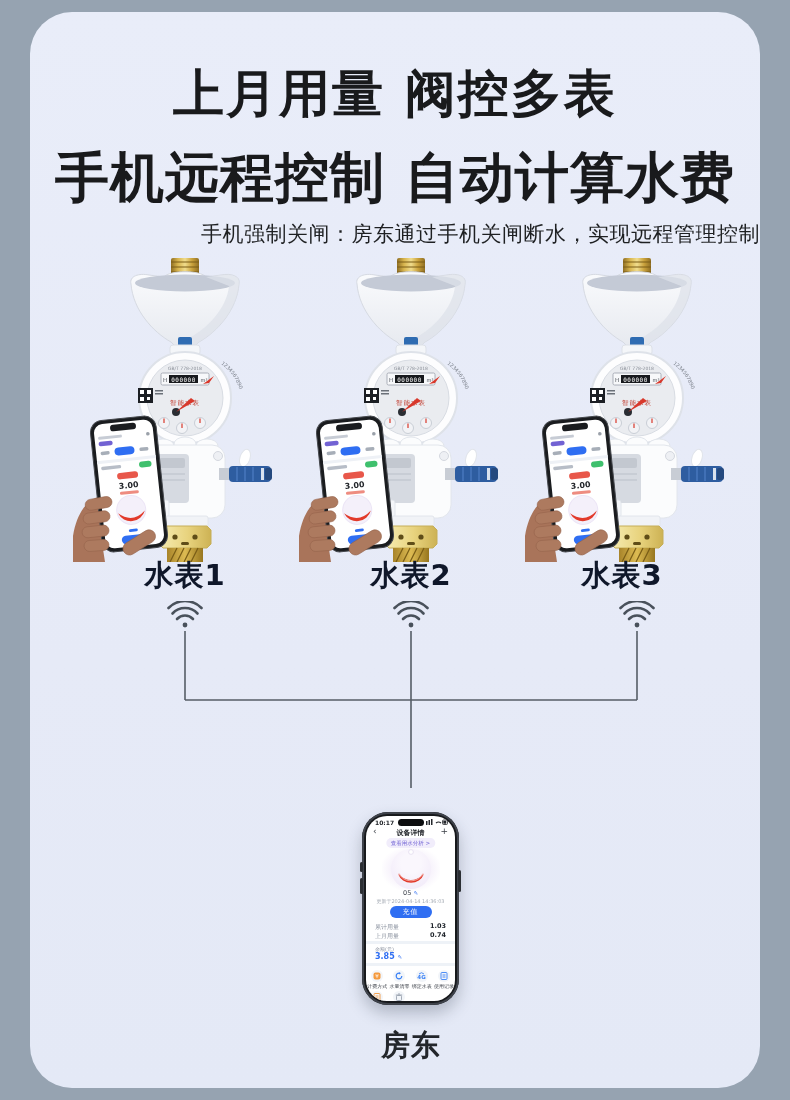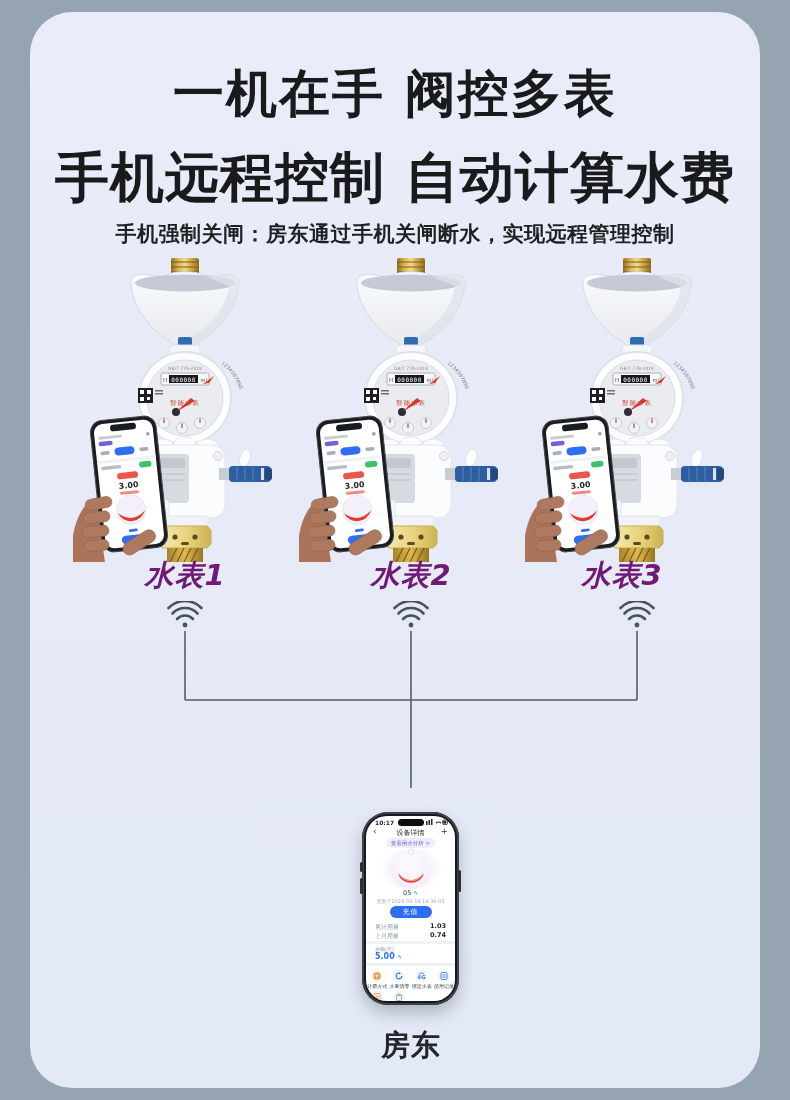--- a/index.html
+++ b/index.html
@@ -3,27 +3,27 @@
 <meta charset="utf-8">
 <style>
   * { margin:0; padding:0; box-sizing:border-box; }
   html,body { width:790px; height:1100px; }
   body { background:#96a3b1; font-family:"DejaVu Sans","Liberation Sans",sans-serif; position:relative; overflow:hidden; }
   .card { position:absolute; left:30px; top:12px; width:730px; height:1076px; background:linear-gradient(180deg,#e9edf9 0%,#e6eaf7 60%,#e4e9f6 100%); border-radius:42px; }
 
   .title { position:absolute; width:730px; left:30px; text-align:center; font-weight:bold; color:#191a1c; }
   .t1 { top:60px; font-size:51px; letter-spacing:2px; }
   .t2 { top:142px; font-size:54px; letter-spacing:1px; }
-  .subtitle { position:absolute; left:30px; top:220px; width:730px; text-align:center; font-size:21px; color:#1e2022; letter-spacing:.5px;font-weight:bold; }
+  .subtitle { position:absolute; left:30px; top:220px; width:730px; text-align:right; font-size:21px; color:#1e2022; letter-spacing:.5px; }
 
   .meter-col { position:absolute; top:252px; width:232px; height:310px; }
   .meter-col svg.meter { width:232px; height:310px; display:block; }
   .m1 { left:69px; } .m2 { left:295px; } .m3 { left:521px; }
 
-  .meter-label { position:absolute; top:556px; width:232px; text-align:center; font-size:29px; font-weight:bold; color:#701a75; letter-spacing:1px;font-style:italic; }
+  .meter-label { position:absolute; top:556px; width:232px; text-align:center; font-size:29px; font-weight:bold; color:#0f172a; letter-spacing:1px; }
   .l1 { left:69px; } .l2 { left:295px; } .l3 { left:506px; }
 
   .wifi { position:absolute; top:601px; width:36px; height:28px; }
   .w1 { left:167px; } .w2 { left:393px; } .w3 { left:619px; }
 
   .connector { position:absolute; left:0; top:0; width:790px; height:1100px; pointer-events:none; }
 
   
   .phone { position:absolute; left:362px; top:812px; width:97px; height:193px; background:#17191c; border-radius:26px;
            box-shadow:0 8px 16px rgba(40,50,70,.28), inset 0 0 0 2px #3e424a; }
@@ -31,21 +31,21 @@
   .sb-l1 { left:-2px; top:50px; width:3px; height:10px; }
   .sb-l2 { left:-2px; top:66px; width:3px; height:16px; }
   .sb-r1 { right:-2px; top:58px; width:3px; height:22px; }
   .screen { position:absolute; left:4px; top:4px; right:4px; bottom:4px; background:#fff; border-radius:21px; overflow:hidden; }
   .island { position:absolute; left:50%; top:3px; transform:translateX(-50%); width:26px; height:7px; background:#0c0d0f; border-radius:4px; }
   .statusbar { position:absolute; left:0; top:2px; width:100%; height:9px; }
   .st-time { position:absolute; left:9px; top:1px; font-size:6px; font-weight:bold; color:#24272c; }
   .st-icons { position:absolute; right:7px; top:1px; }
   .navbar { position:absolute; left:0; top:11px; width:100%; height:10px; }
   .nav-back { position:absolute; left:7px; top:0; font-size:9px; color:#3a3f46; line-height:9px; }
-  .nav-title { position:absolute; left:0; width:100%; text-align:center; top:1px; font-size:7px; font-weight:normal; color:#23262b; }
+  .nav-title { position:absolute; left:0; width:100%; text-align:center; top:1px; font-size:7px; font-weight:bold; color:#23262b; }
   .nav-add { position:absolute; right:7px; top:0; font-size:9px; color:#3a3f46; line-height:9px; }
   .banner { position:absolute; left:50%; top:22px; transform:translateX(-50%); font-size:5.5px; color:#7668d6; background:#f1edfb; padding:1.5px 5px; border-radius:5px; white-space:nowrap; }
   .gauge-wrap { position:absolute; left:50%; top:31px; transform:translateX(-50%); width:58px; height:44px;
                 background:radial-gradient(ellipse at center,#f2ebfa 0%, #f6f1fb 45%, rgba(246,241,251,0) 75%); display:flex; align-items:center; justify-content:center; }
   .gauge { width:40px; height:40px; border-radius:50%; background:radial-gradient(circle at 50% 35%,#faf7fd 30%,#efe7f8 100%); position:relative; }
   .gauge svg { position:absolute; left:0; top:0; }
   .dev-name { position:absolute; left:0; top:73px; width:100%; text-align:center; font-size:6.5px; color:#3c424b; }
   .dev-name .pencil { color:#2f6ef2; font-size:5.5px; }
   .updated { position:absolute; left:0; top:82px; width:100%; text-align:center; font-size:5px; color:#a7adb6; }
   .recharge { position:absolute; left:50%; top:90px; transform:translateX(-50%); width:42px; height:12px; background:#2f6ef2; border-radius:6.5px; color:#fff; font-size:7px; text-align:center; line-height:12px; letter-spacing:1px; }
@@ -224,21 +224,21 @@
         <path d="M5.5,12.5 A17,17 0 0 1 30.5,12.5"></path>
         <path d="M1.5,7 A23,23 0 0 1 34.5,7"></path>
       </g>
       <circle cx="18" cy="24" r="2.4" fill="#49515b"></circle>
     </symbol>
   </defs>
 </svg>
 
 <div class="card"></div>
 
-<div class="title t1">一机在手 阀控多表</div>
+<div class="title t1">上月用量 阀控多表</div>
 <div class="title t2">手机远程控制 自动计算水费</div>
 <div class="subtitle">手机强制关闸：房东通过手机关闸断水，实现远程管理控制</div>
 
 <div class="meter-col m1">
   <svg class="meter" viewBox="0 0 232 310">
       <use href="#meter-sym"></use>
     </svg>
 </div>
 <div class="meter-col m2">
   <svg class="meter" viewBox="0 0 232 310">
@@ -319,21 +319,21 @@
       </div>
       <div class="stat-row">
         <span class="stat-label">上月用量</span>
         <span class="stat-value">0.74</span>
       </div>
     </div>
     <div class="hdiv d1"></div>
     <div class="balance">
       <div class="bal-label">余额(元)</div>
       <div class="bal-value">
-        <span>5.00</span>
+        <span>3.85</span>
         <span class="pencil">✎</span>
       </div>
     </div>
     <div class="hdiv d2"></div>
     <div class="grid">
       <div class="grid-row">
         <div class="gitem">
           <div class="gicon">
             <svg width="8" height="8">
                 <rect x="0.5" y="0.5" width="7" height="7" rx="2" fill="#f49a3e"></rect>

